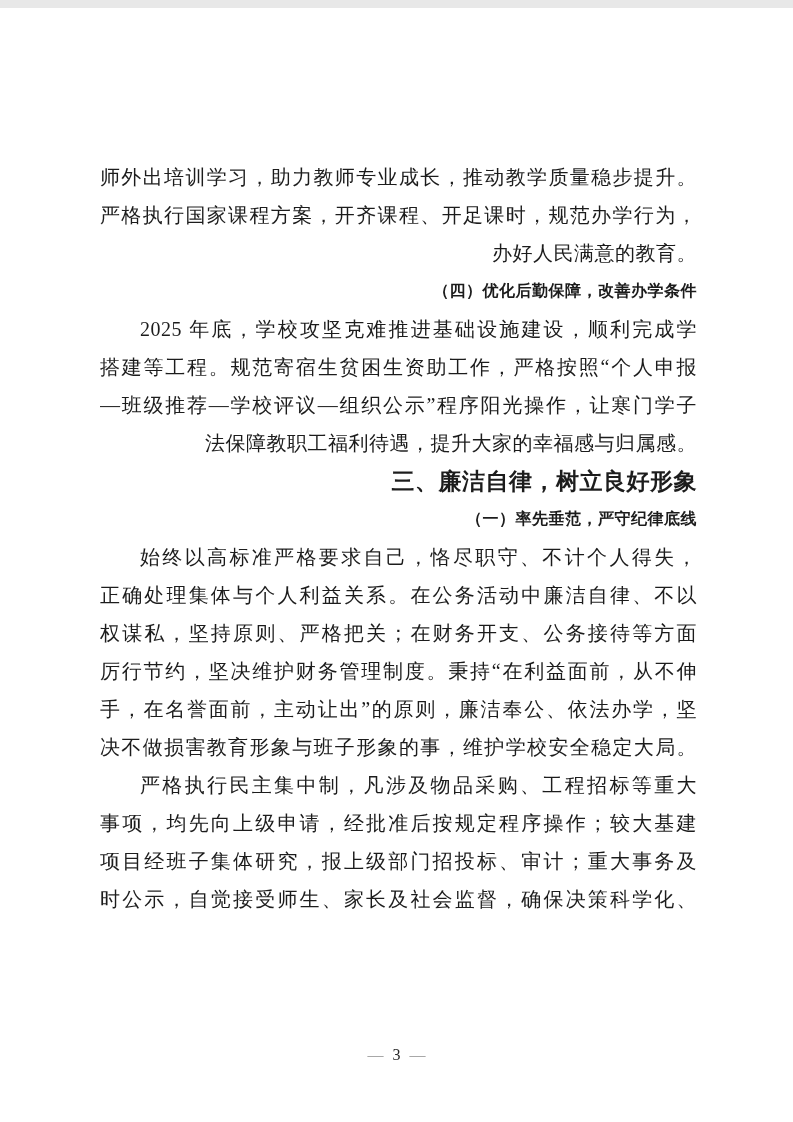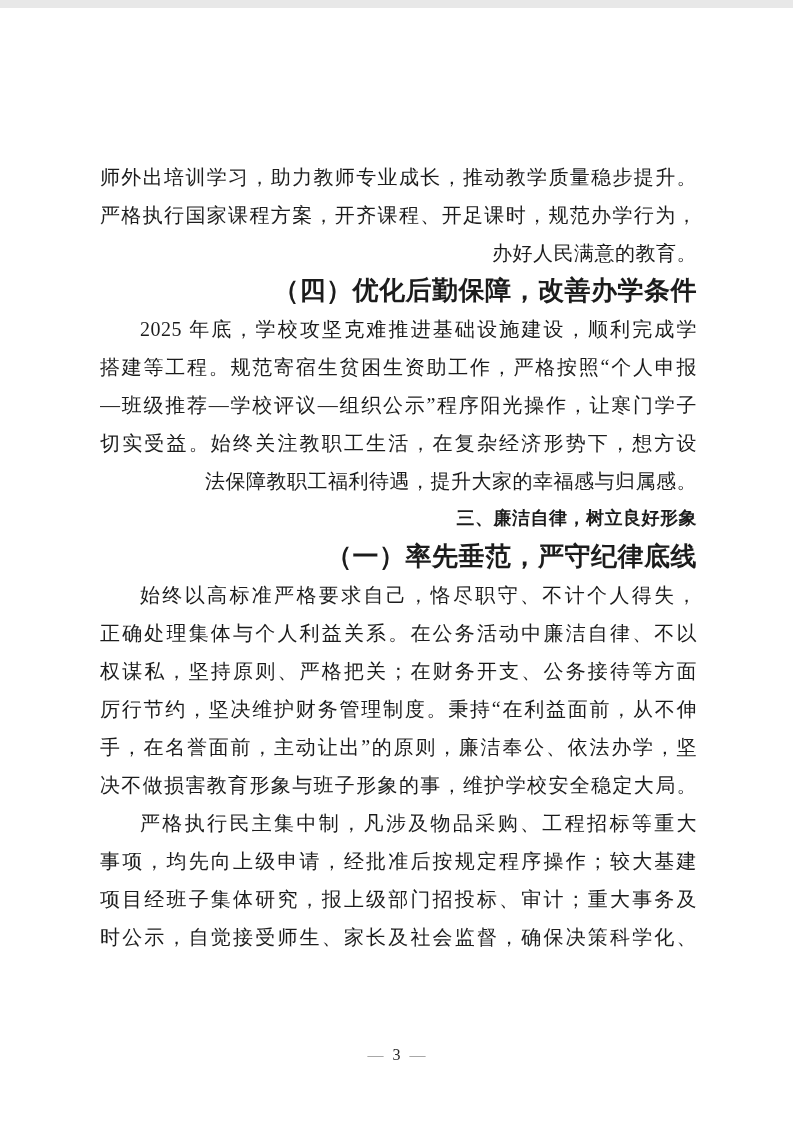--- a/index.html
+++ b/index.html
@@ -33,27 +33,27 @@
   }
   .line.fill {
     text-align: justify;
     text-align-last: justify;
   }
   .line.indent {
     text-indent: 2em;
   }
   .line.h1 {
     font-weight: bold;
-    font-family: Liberation Mono, monospace;
-    font-size: 18px;
+    font-family: Liberation Sans, sans-serif;
+    font-size: 23px;
   }
   .line.h2 {
     font-weight: bold;
     font-family: "Liberation Serif", "DejaVu Serif", serif;
-    font-size: 26px;
+    font-size: 16px;
   }
   .page-footer {
     position: absolute;
     left: 0;
     right: 0;
     top: 1034px;
     height: 26px;
     line-height: 26px;
     text-align: center;
     font-size: 16px;
@@ -74,21 +74,20 @@
 
   <main class="doc-body">
 
   <div class="line body fill">师外出培训学习，助力教师专业成长，推动教学质量稳步提升。</div>
       <div class="line body fill">严格执行国家课程方案，开齐课程、开足课时，规范办学行为，</div>
       <div class="line body">办好人民满意的教育。</div>
       <div class="line h2 indent">（四）优化后勤保障，改善办学条件</div>
       <div class="line body fill indent">2025 年底，学校攻坚克难推进基础设施建设，顺利完成学</div>
       <div class="line body fill">搭建等工程。规范寄宿生贫困生资助工作，严格按照“个人申报</div>
       <div class="line body fill">—班级推荐—学校评议—组织公示”程序阳光操作，让寒门学子</div>
-      <div class="line body fill">切实受益。始终关注教职工生活，在复杂经济形势下，想方设</div>
       <div class="line body">法保障教职工福利待遇，提升大家的幸福感与归属感。</div>
       <div class="line h1 indent">三、廉洁自律，树立良好形象</div>
       <div class="line h2 indent">（一）率先垂范，严守纪律底线</div>
       <div class="line body fill indent">始终以高标准严格要求自己，恪尽职守、不计个人得失，</div>
       <div class="line body fill">正确处理集体与个人利益关系。在公务活动中廉洁自律、不以</div>
       <div class="line body fill">权谋私，坚持原则、严格把关；在财务开支、公务接待等方面</div>
       <div class="line body fill">厉行节约，坚决维护财务管理制度。秉持“在利益面前，从不伸</div>
       <div class="line body fill">手，在名誉面前，主动让出”的原则，廉洁奉公、依法办学，坚</div>
       <div class="line body fill">决不做损害教育形象与班子形象的事，维护学校安全稳定大局。</div>
       <div class="line body fill indent">严格执行民主集中制，凡涉及物品采购、工程招标等重大</div>

